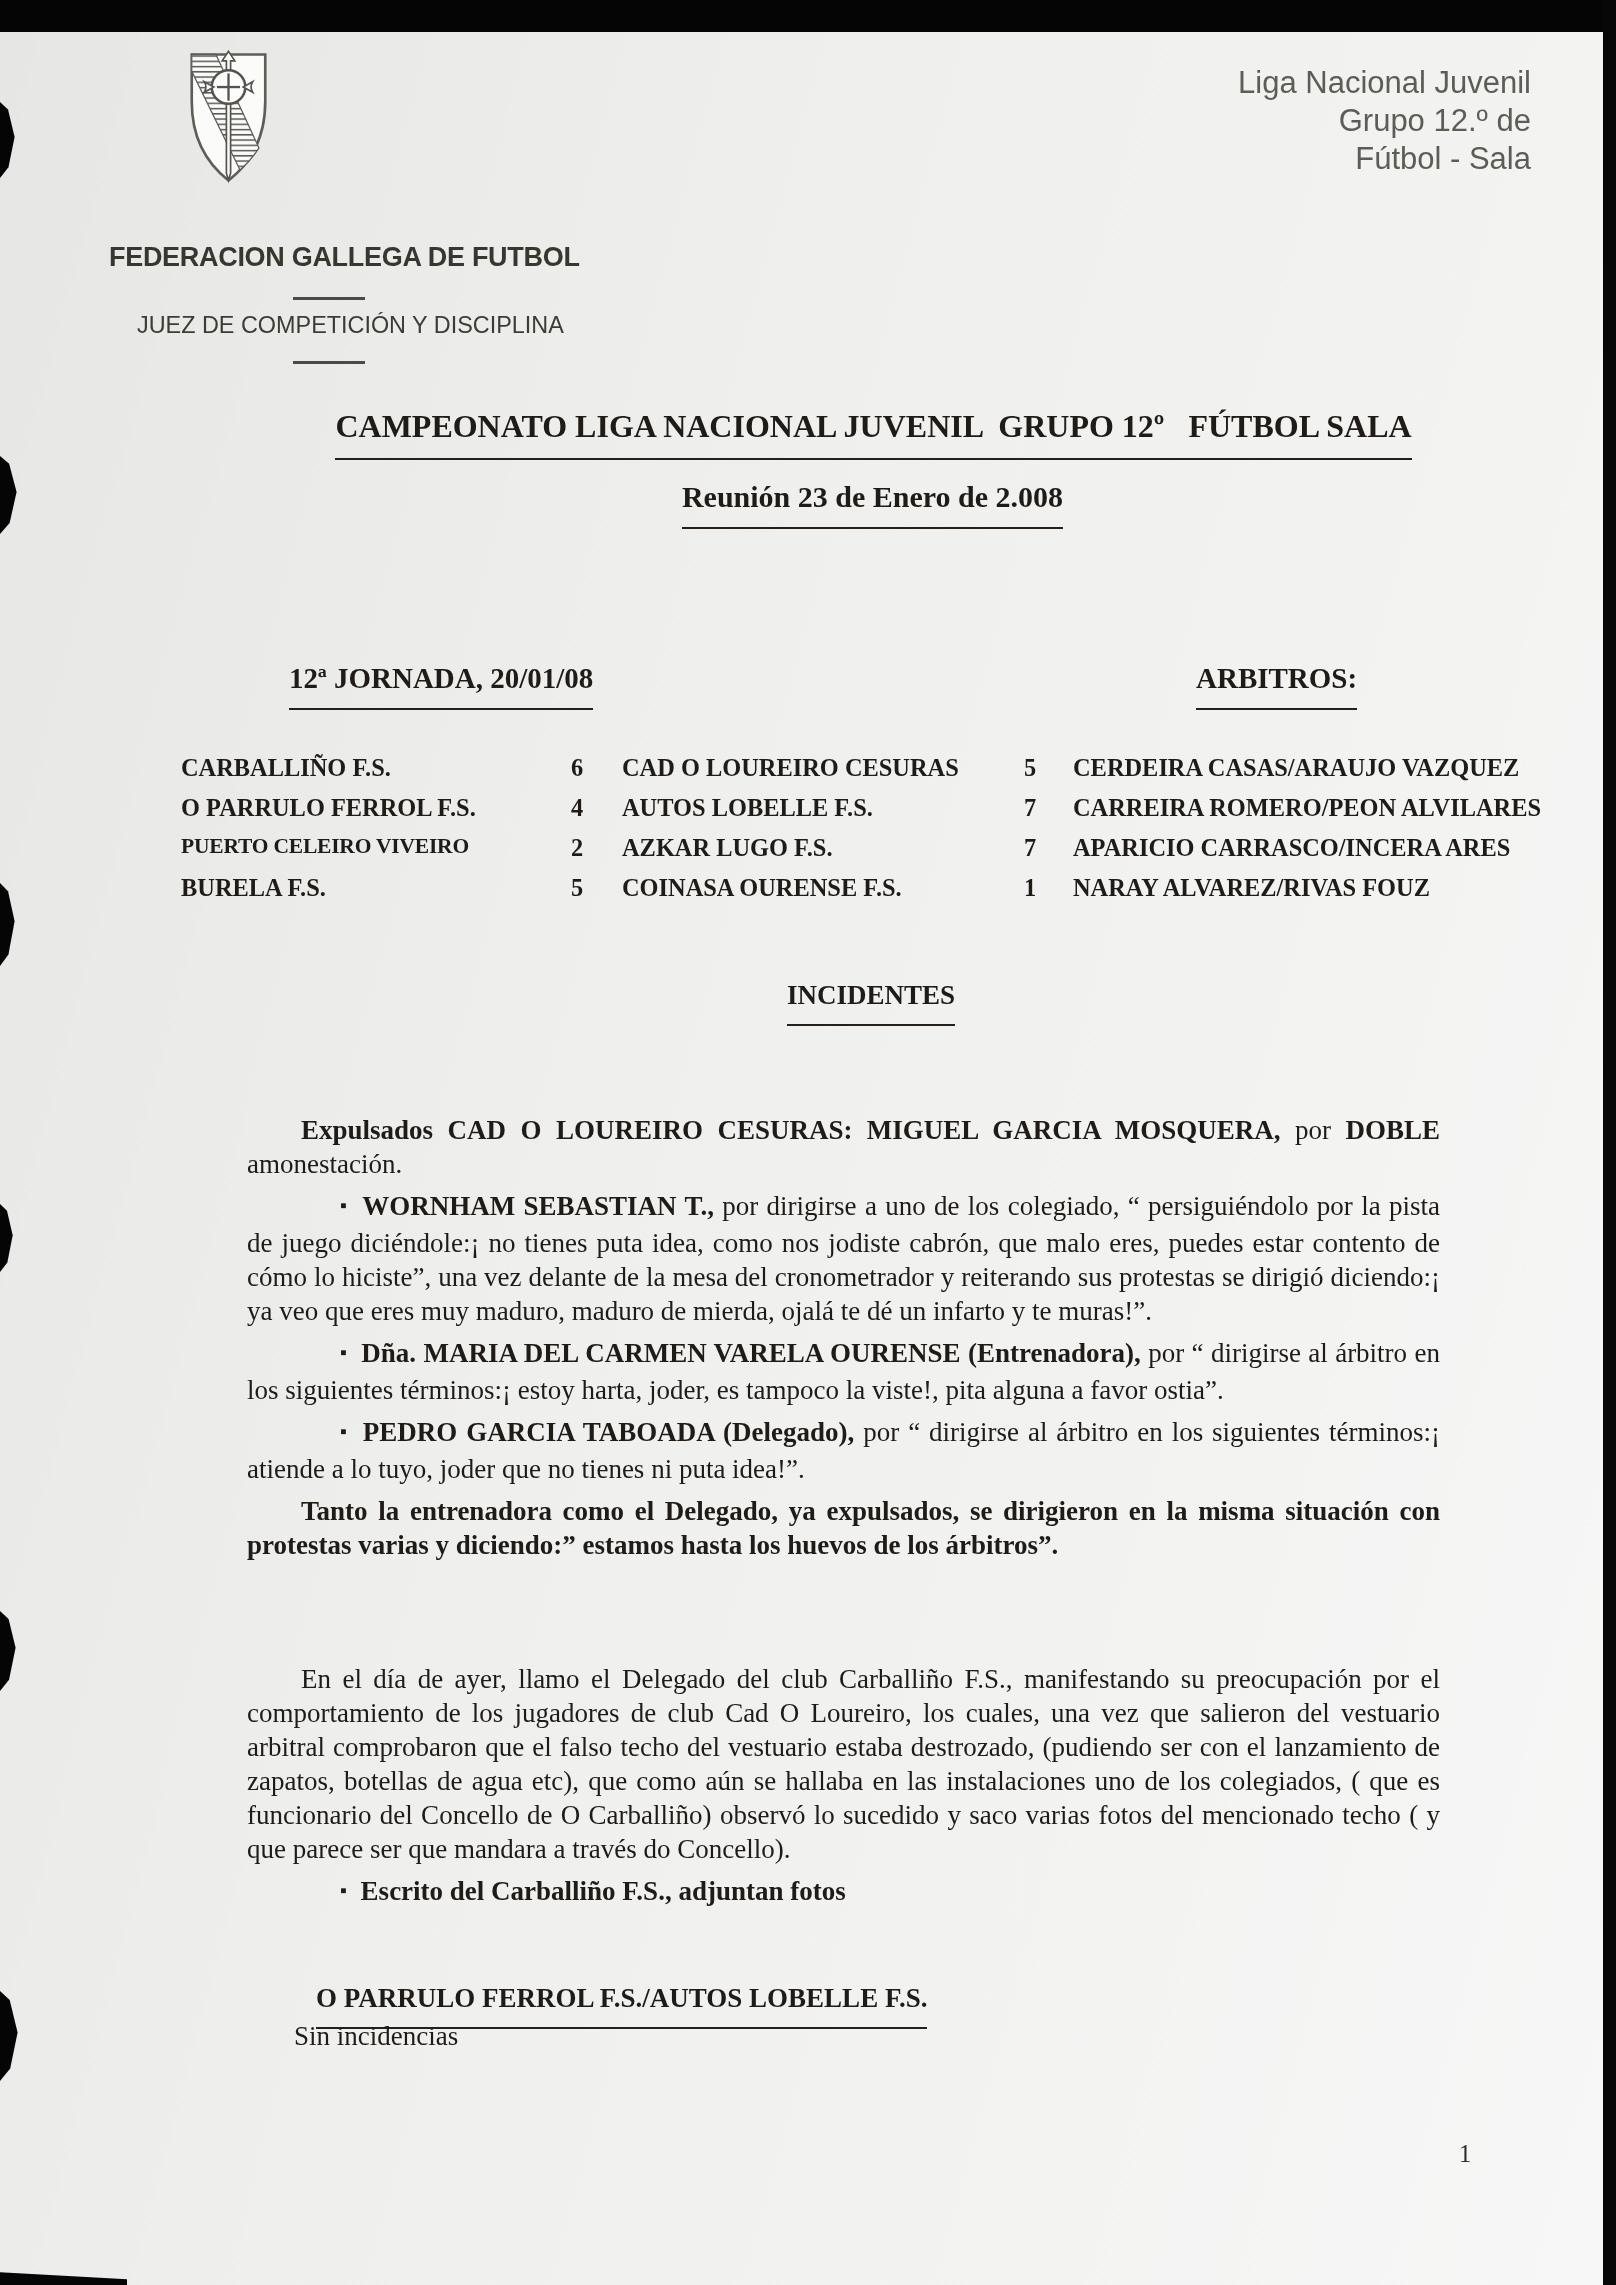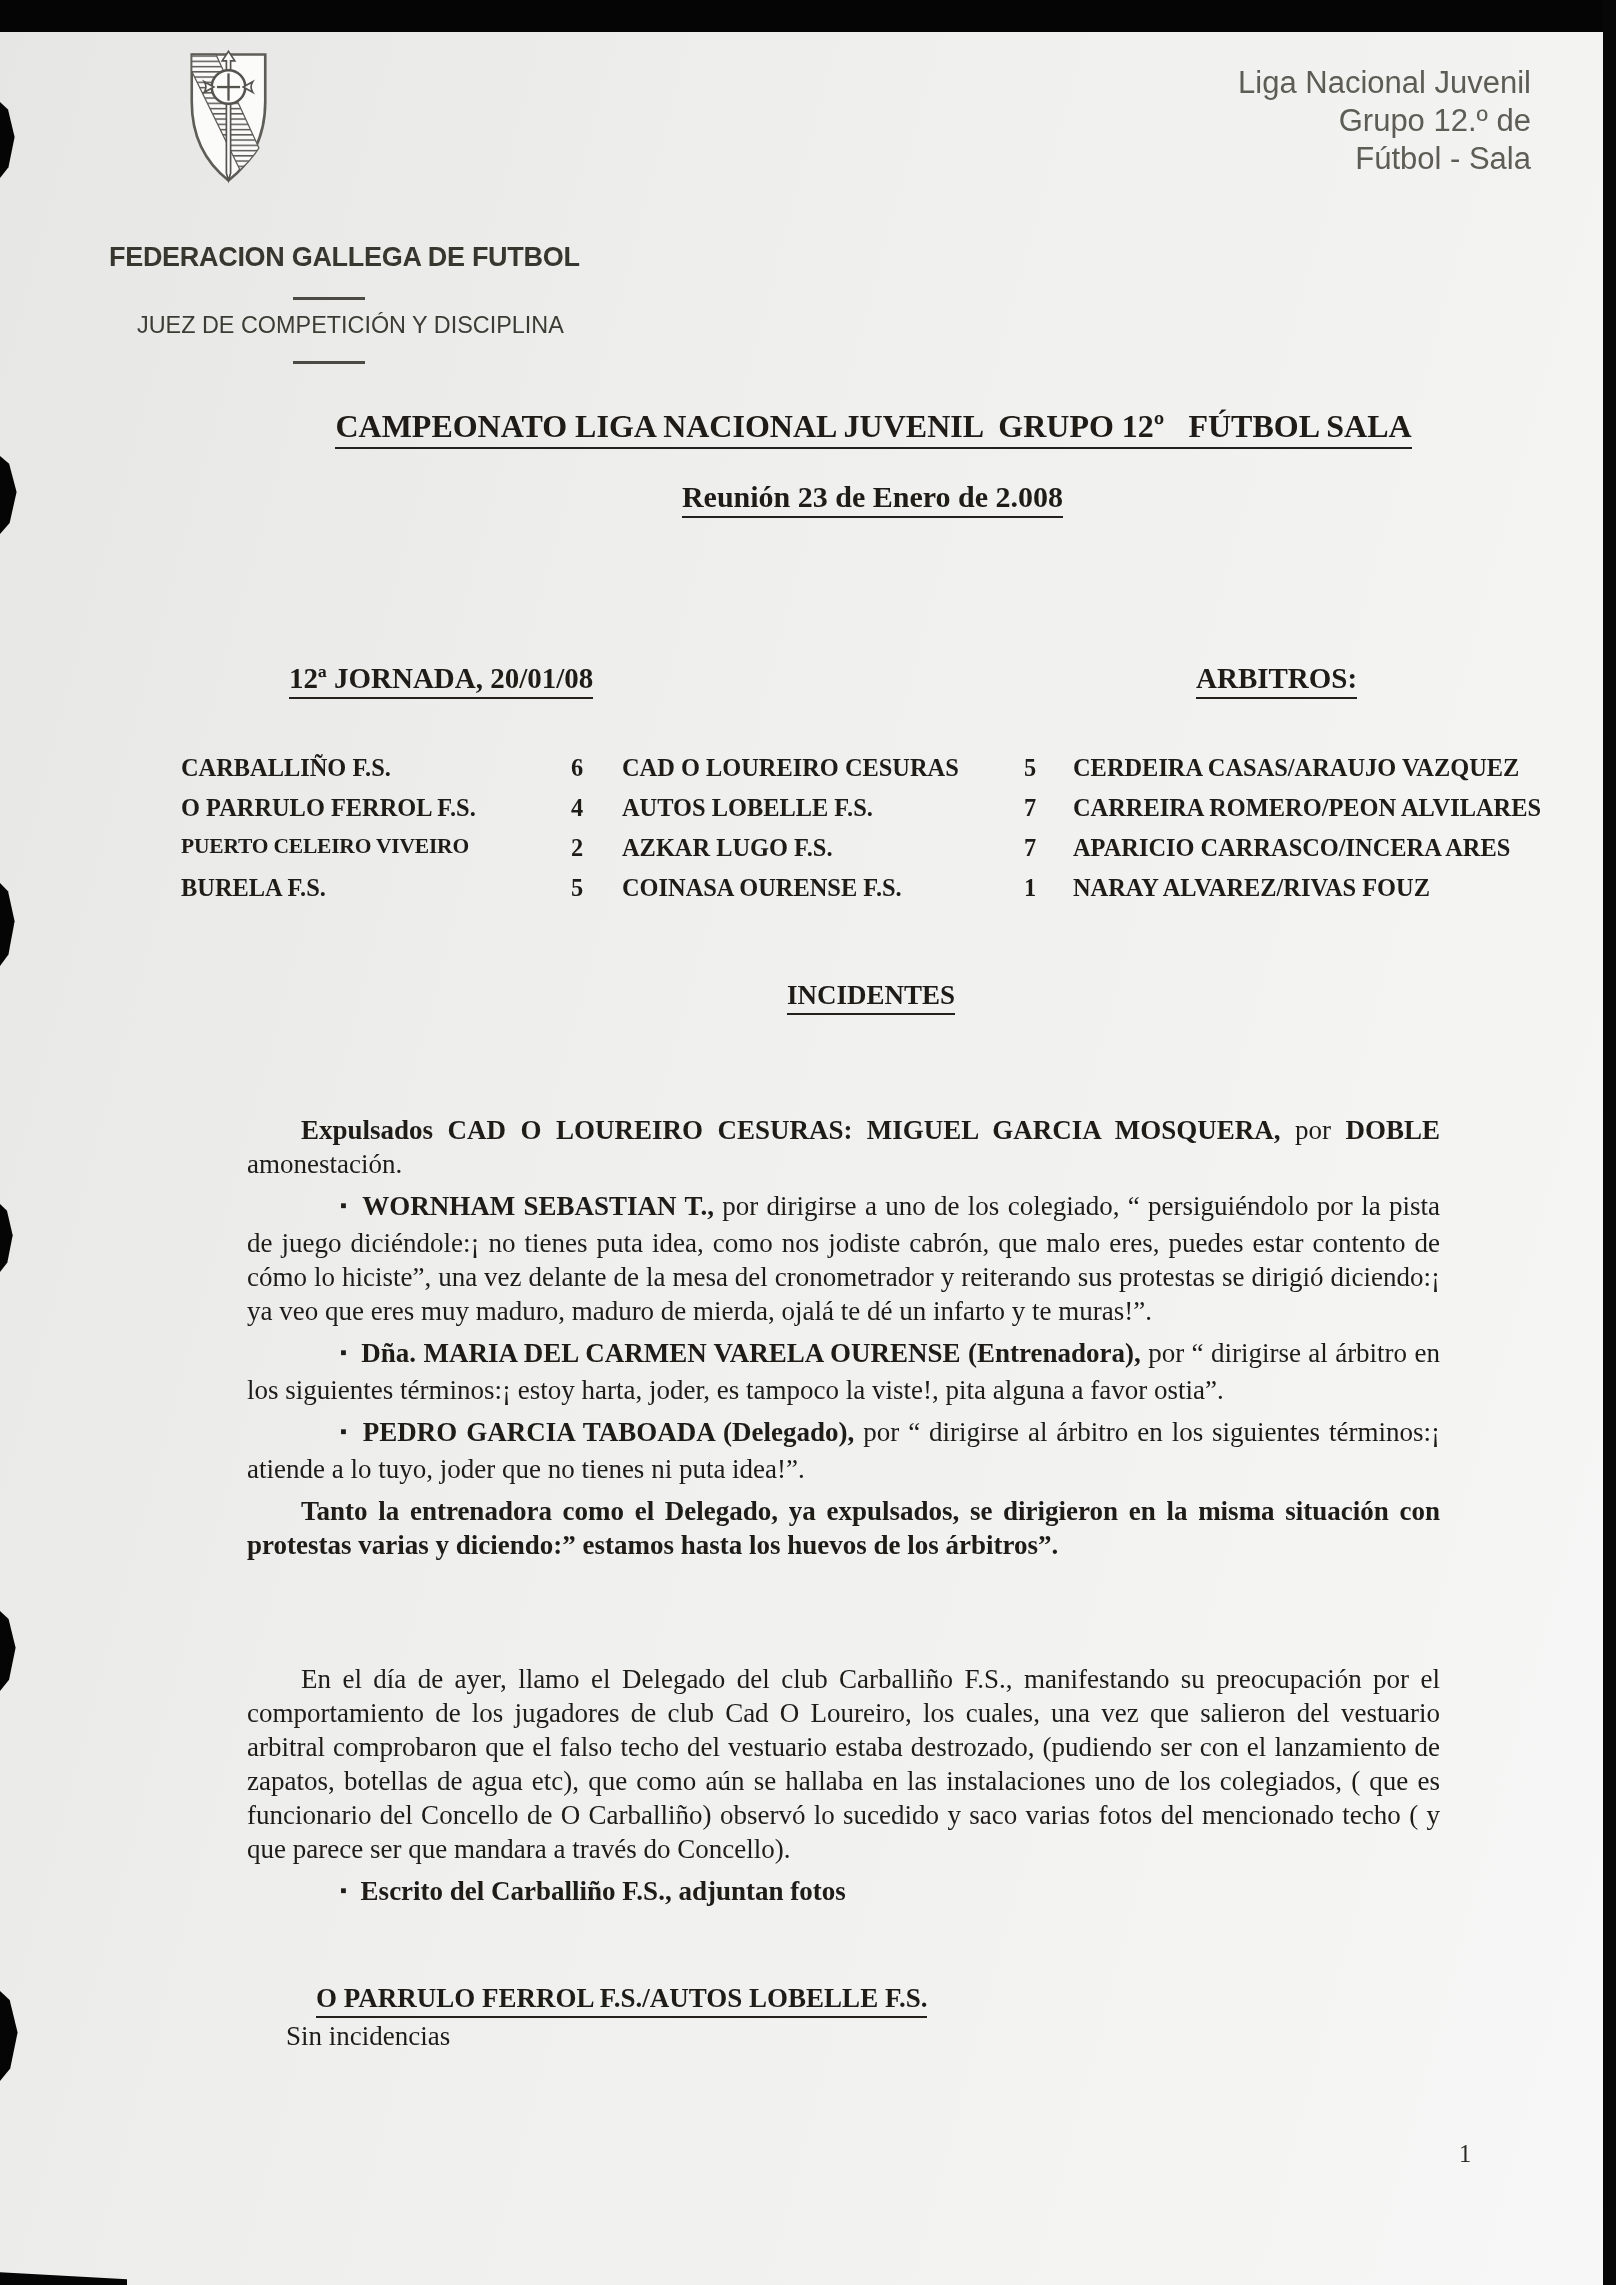--- a/index.html
+++ b/index.html
@@ -37,21 +37,21 @@
     position:absolute;left:125px;top:312px;
     font-family:"Liberation Sans","DejaVu Sans",sans-serif;
     font-size:23.4px;color:#3c3b34;white-space:pre;margin-left:12px;
   }
   .competition{
     position:absolute;right:86px;top:64px;text-align:right;
     font-family:"Liberation Sans","DejaVu Sans",sans-serif;
     font-size:31px;line-height:38px;color:#5d5c55;
   }
   
-  .u{display:inline-block;border-bottom:2.9px solid #24211c;padding-bottom:2px;}
+  .u{display:inline-block;border-bottom:2.9px solid #24211c;padding-bottom:13px;}
   .center-row{position:absolute;left:248px;width:1219px;text-align:center;white-space:pre-wrap;}
   .doc-title{top:371px;font-size:32px;font-weight:bold;}
   .doc-subtitle{top:446px;font-size:30px;font-weight:bold;}
   .jornada{position:absolute;left:289px;top:662px;font-size:29px;font-weight:bold;}
   .arbitros{position:absolute;left:1196px;top:662px;font-size:29px;font-weight:bold;}
   
   .results{position:absolute;left:181px;top:754px;right:127px;}
   .result-row{display:grid;grid-template-columns:390px 51px 402px 49px auto;height:40px;align-items:start;
     font-weight:bold;font-size:24.4px;white-space:nowrap;}
   .result-row .small{font-size:21.5px;letter-spacing:-0.2px;}
@@ -62,21 +62,21 @@
   .sec2{top:1952px;}
   .body-text{
     position:absolute;left:239px;top:1105px;width:1209px;
     font-size:27px;line-height:34px;text-align:justify;
   }
   .body-text p{margin:8px;}
   .p-indent{text-indent:54px;}
   .p-bullet{text-indent:93px;}
   .p-gap{margin-top:100px !important;}
   .bullet-sq{font-size:19.5px;position:relative;top:-2.9px;padding-right:13.7px;}
-  .sin-incidencias{position:absolute;left:286px;top:2021px;font-size:27px;}
+  .sin-incidencias{position:absolute;left:294px;top:2021px;font-size:27px;}
   .page-number{position:absolute;left:1459px;top:2140px;font-size:24.4px;color:#2b2925;}
 </style>
 </head>
 <body>
 
 <div class="page">
 
   <div class="scan-top"></div>
   <div class="scan-right"></div>
   <div class="scan-blob blob1"></div>

